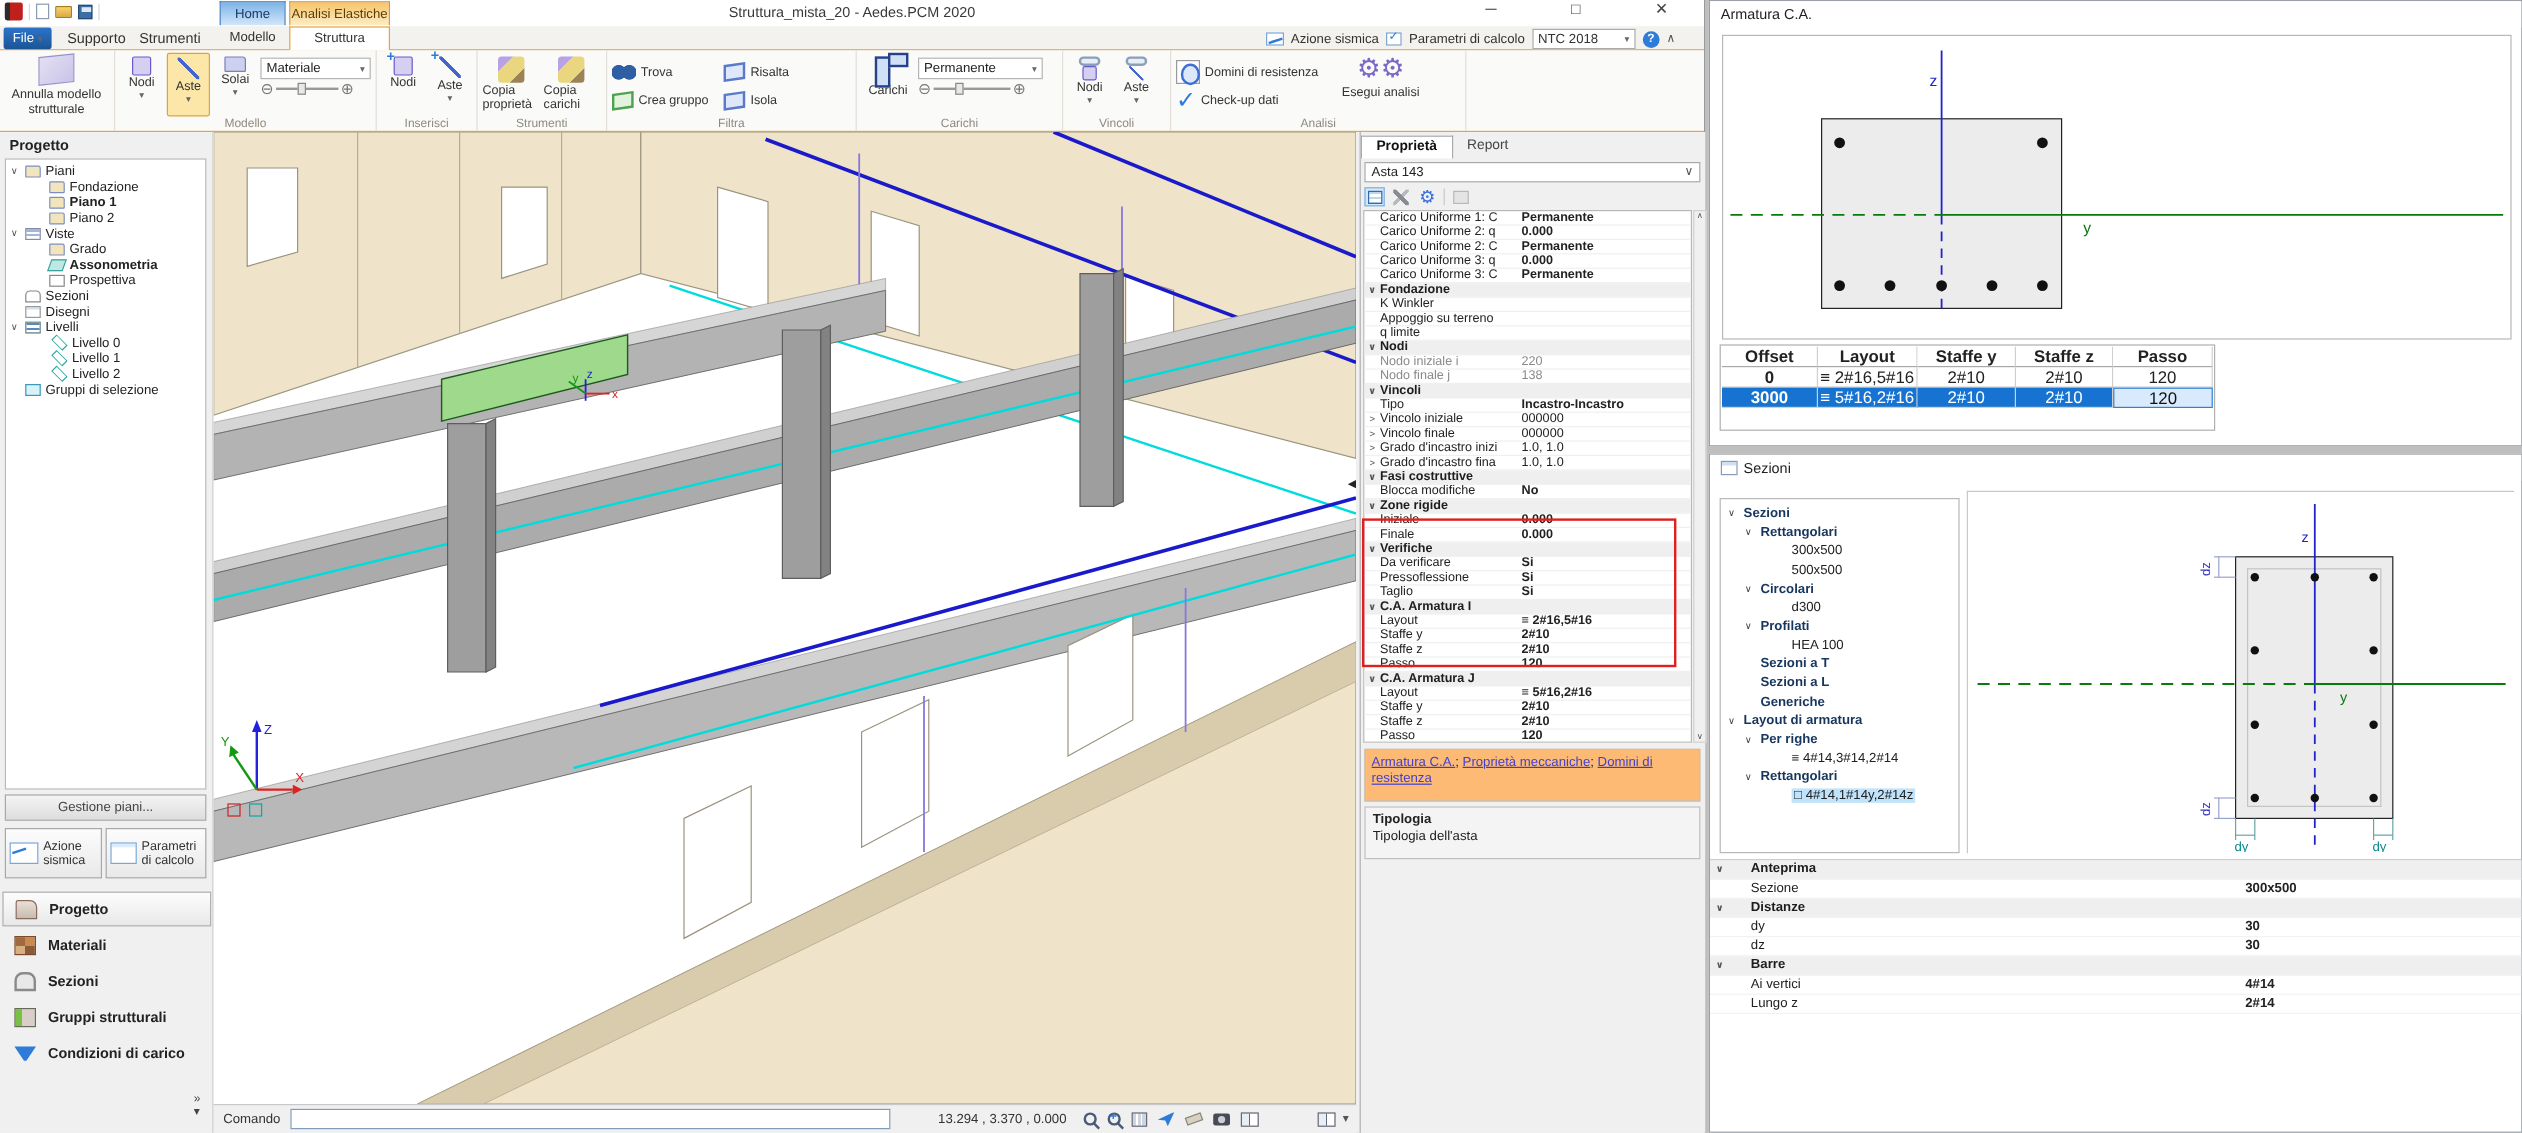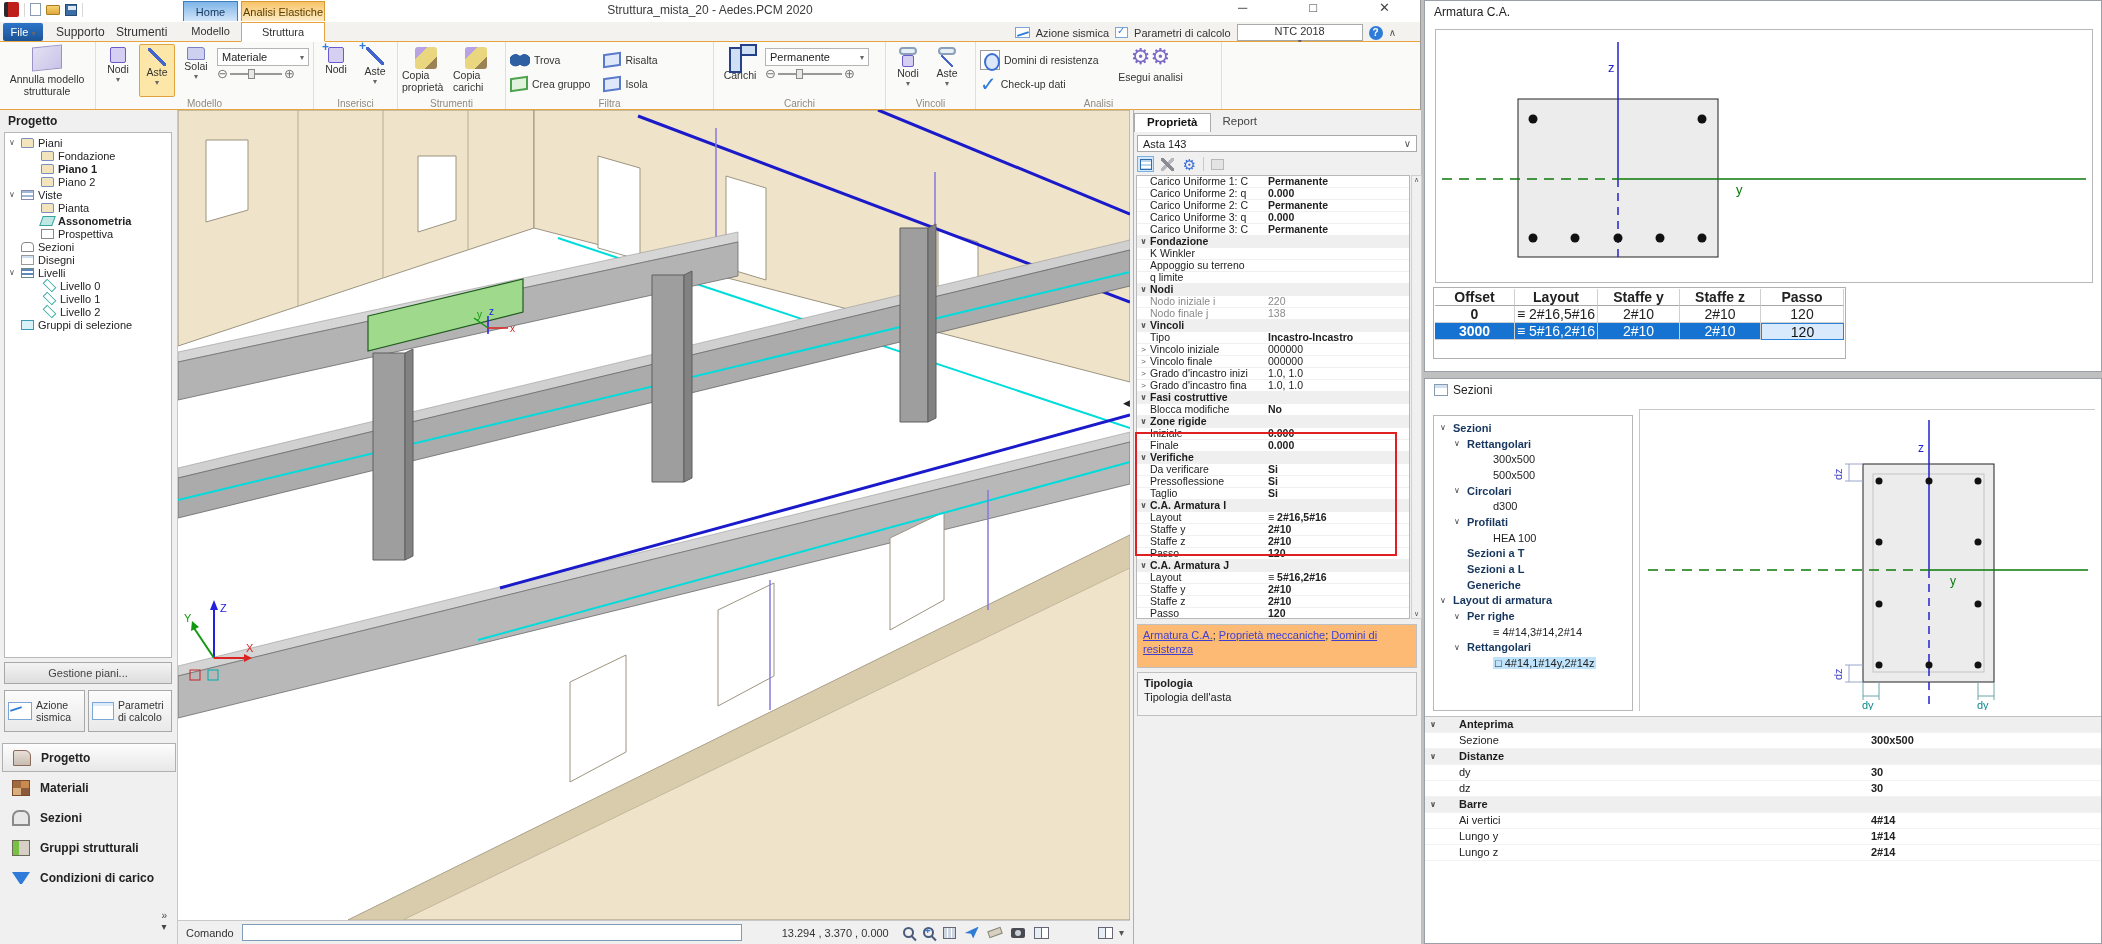--- a/index.html
+++ b/index.html
@@ -28,21 +28,21 @@
      border-radius:2px;text-align:center;line-height:18px;font-size:11px;}
   .menulbl{position:absolute;top:3px;font-size:12px;color:#333;}
   .tabitem{position:absolute;top:0;height:20px;text-align:center;line-height:19px;font-size:11px;color:#333;}
   .tab-modello{left:183px;width:55px;}
   .tab-struttura{left:241px;width:84px;background:#fff;border:1px solid #e8a33d;border-bottom:1px solid #fff;}
   .menuright{position:absolute;right:24px;top:2px;display:flex;align-items:center;gap:6px;font-size:11px;color:#333;}
   .mini-chart{width:15px;height:11px;background:#fff;border:1px solid #7aa7d8;position:relative;overflow:hidden;}
   .mini-chart:before{content:"";position:absolute;left:1px;top:5px;width:12px;height:2px;background:#2f7bd9;transform:rotate(-18deg);}
   .mini-check{width:13px;height:11px;background:#fff;border:1px solid #7aa7d8;position:relative;}
   .mini-check:before{content:"✓";position:absolute;left:1px;top:-3px;color:#2f7bd9;font-size:10px;}
-  .ntcsel{width:126px;height:17px;background:#fff;border:1px solid #a9a9a9;display:flex;align-items:center;padding:0 4px;justify-content:space-between;flex-direction:column;}
+  .ntcsel{width:86px;height:17px;background:#fff;border:1px solid #a9a9a9;display:flex;align-items:center;padding:0 4px;justify-content:space-between;}
   .helpico{width:14px;height:14px;border-radius:50%;background:#2f7bd9;color:#fff;font-size:10px;text-align:center;line-height:14px;font-weight:bold;}
   .chev{color:#555;font-size:10px;}
   
   .ribbon{position:absolute;left:0;top:42px;width:100%;height:68px;background:#fafaf8;border-bottom:1px solid #e8a33d;display:flex;}
   .rgroup{position:relative;height:100%;border-right:1px solid #e3ded8;padding:2px 4px 12px 4px;display:flex;gap:3px;}
   .glabel{position:absolute;left:0;right:0;bottom:0;text-align:center;font-size:10px;color:#8f8a80;}
   .rbig{width:86px;display:flex;flex-direction:column;align-items:center;justify-content:flex-start;font-size:10.5px;text-align:center;color:#333;line-height:12px;}
   .rbig .bigico{margin:2px 0 3px 0;}
   .rsm{display:flex;flex-direction:column;align-items:center;justify-content:flex-start;font-size:10.5px;color:#333;width:36px;padding-top:3px;}
   .rsm.sel{background:#fde7a8;border:1px solid #e0a23c;border-radius:2px;}
@@ -397,21 +397,21 @@
           <span class="tlabel">Piano 2</span>
         </div>
         <div class="titem">
           <span class="tarrow">∨</span>
           <span class="tico ic-layers"></span>
           <span class="tlabel">Viste</span>
         </div>
         <div class="titem ind">
           <span class="tarrow"></span>
           <span class="tico ic-folder"></span>
-          <span class="tlabel">Pianta</span>
+          <span class="tlabel">Grado</span>
         </div>
         <div class="titem ind b">
           <span class="tarrow"></span>
           <span class="tico ic-axo"></span>
           <span class="tlabel">Assonometria</span>
         </div>
         <div class="titem ind">
           <span class="tarrow"></span>
           <span class="tico ic-persp"></span>
           <span class="tlabel">Prospettiva</span>
@@ -996,22 +996,17 @@
         <span class="pk">Barre</span>
         <span class="pv"></span>
       </div>
       <div class="prow pi">
         <span class="parr"></span>
         <span class="pk">Ai vertici</span>
         <span class="pv b">4#14</span>
       </div>
       <div class="prow pi">
         <span class="parr"></span>
-        <span class="pk">Lungo y</span>
-        <span class="pv b">1#14</span>
-      </div>
-      <div class="prow pi">
-        <span class="parr"></span>
         <span class="pk">Lungo z</span>
         <span class="pv b">2#14</span>
       </div>
     </div>
 </div>
 
 </body></html>

